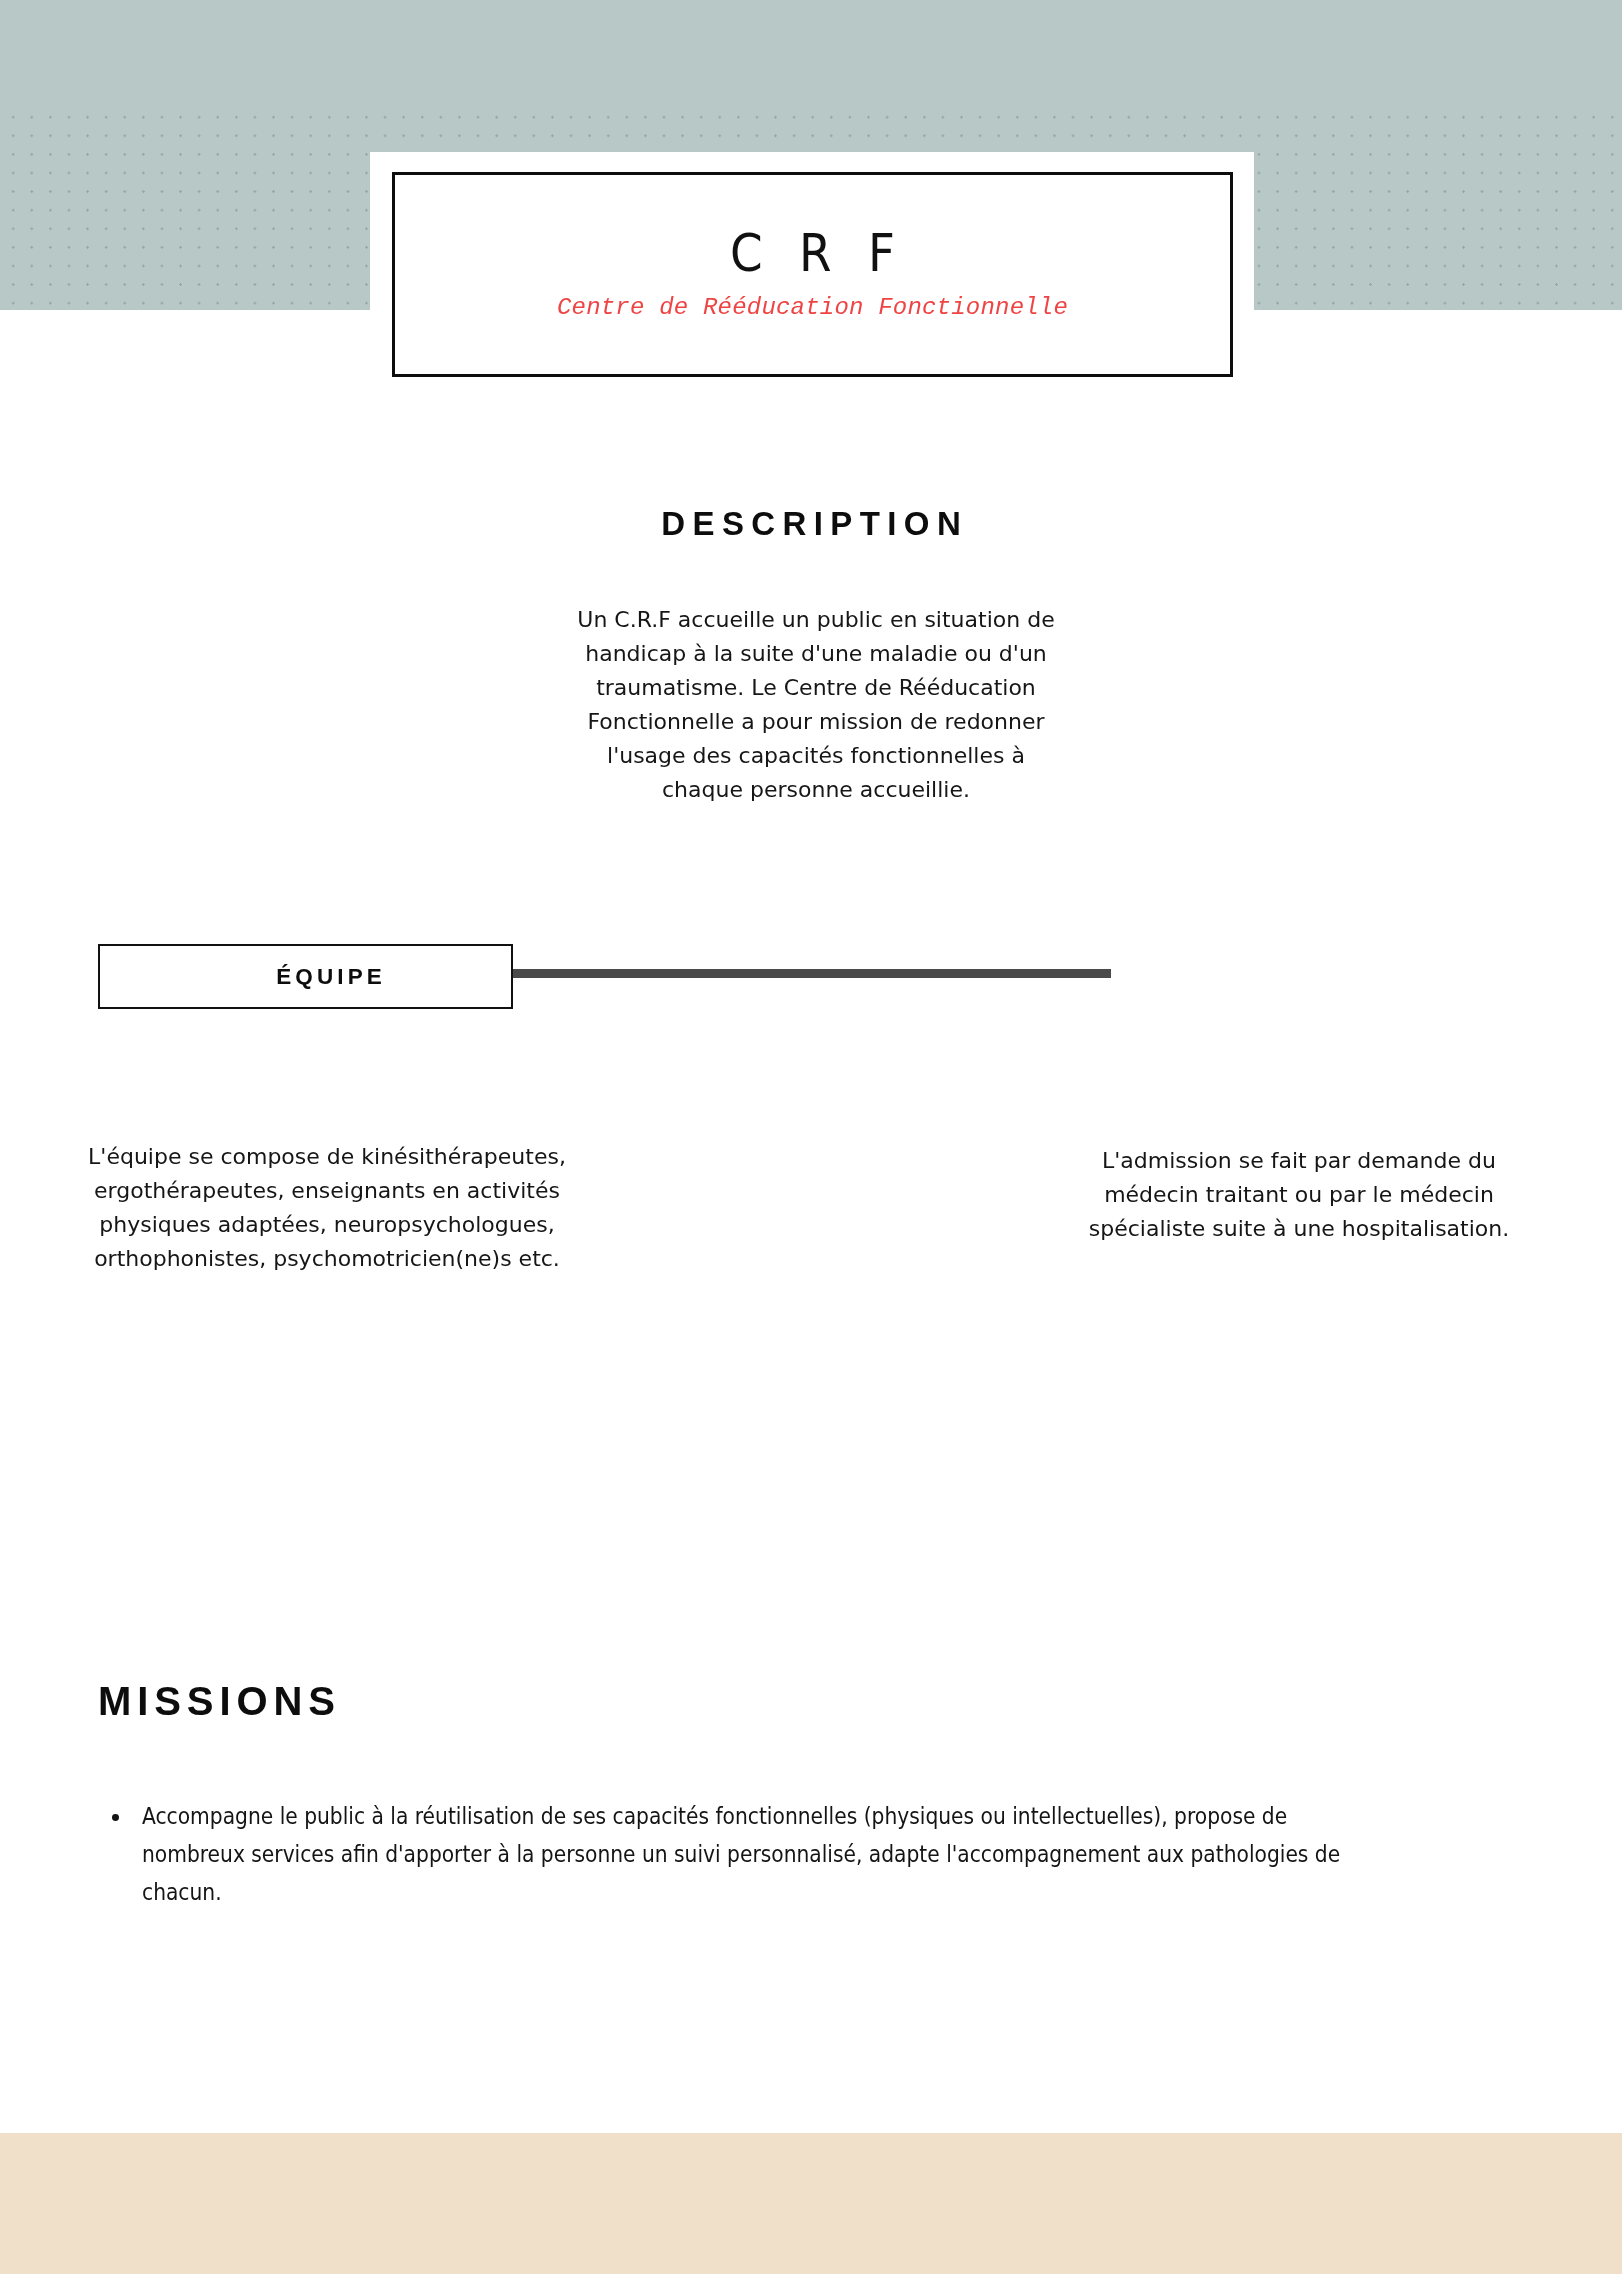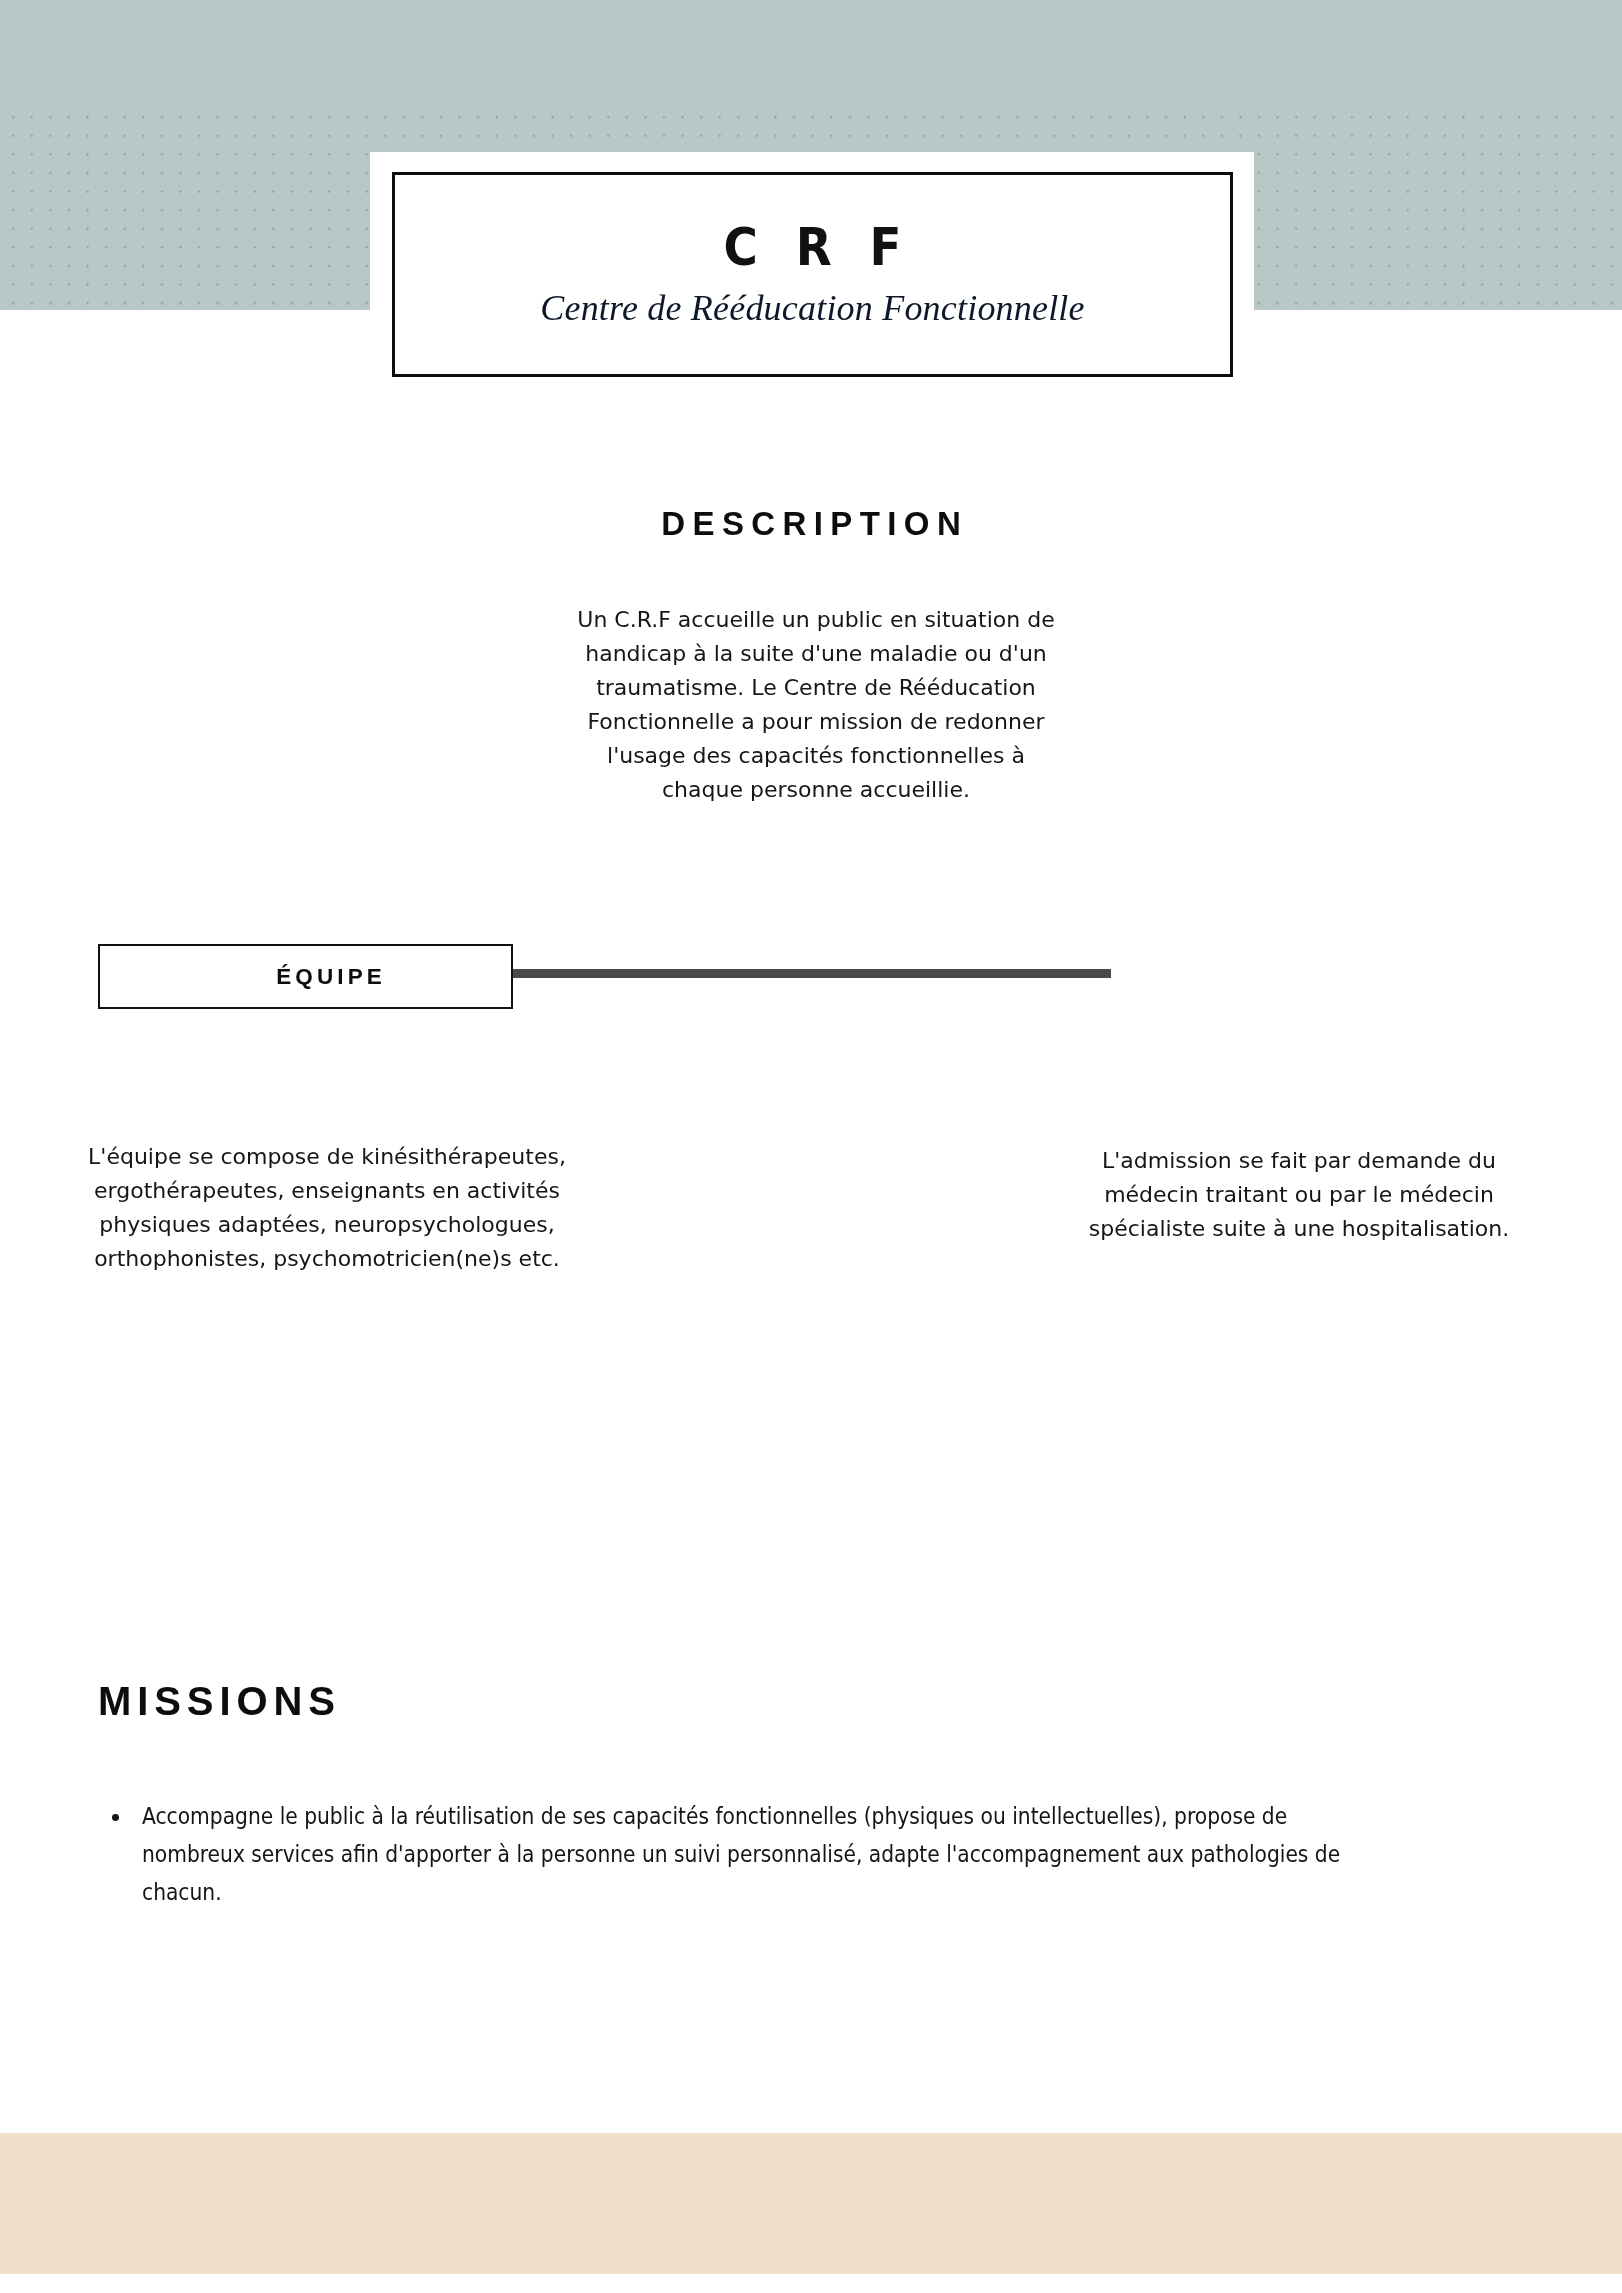--- a/index.html
+++ b/index.html
@@ -61,33 +61,33 @@
     box-sizing: border-box;
     background: #ffffff;
     display: flex;
     flex-direction: column;
     align-items: center;
     justify-content: center;
   }
   .title-acronym {
     font-family: "DejaVu Sans Condensed", "Liberation Sans Narrow", "Liberation Sans", sans-serif;
     font-size: 52px;
-    font-weight: 700;
+    font-weight: 400;
     letter-spacing: 10.8px;
     color: #111111;
     text-indent: 10.8px;
     line-height: 1.0;
     margin-bottom: 15.7px;
   }
   .title-full {
-    font-family: Liberation Serif, serif;
+    font-family: Liberation Mono, monospace;
     font-style: italic;
-    font-size: 36px;
+    font-size: 24px;
     font-weight: 400;
-    color: #0f172a;
+    color: #ef4444;
     line-height: 1.1;
     letter-spacing: 0.2px;
   }
 
   
   .section-heading {
     position: absolute;
     font-family: "Liberation Sans", sans-serif;
     font-weight: bold;
     color: #0d0d0d;

